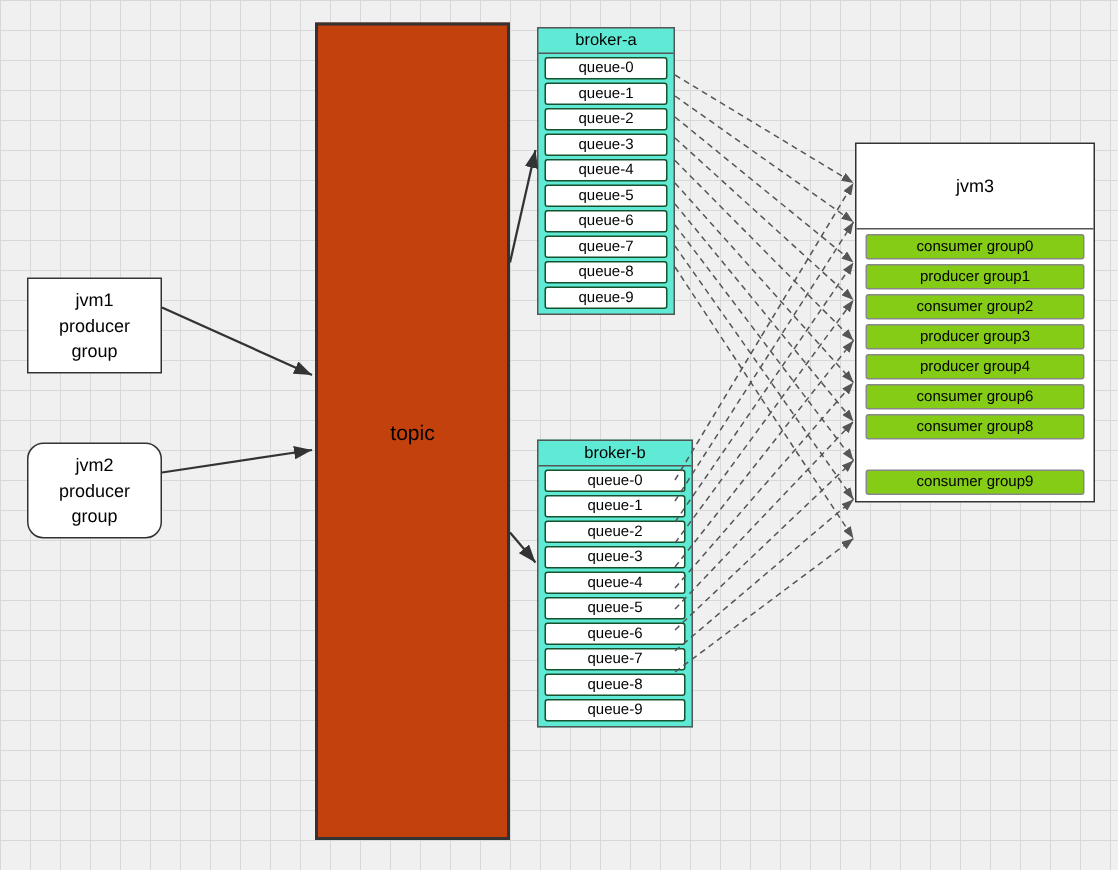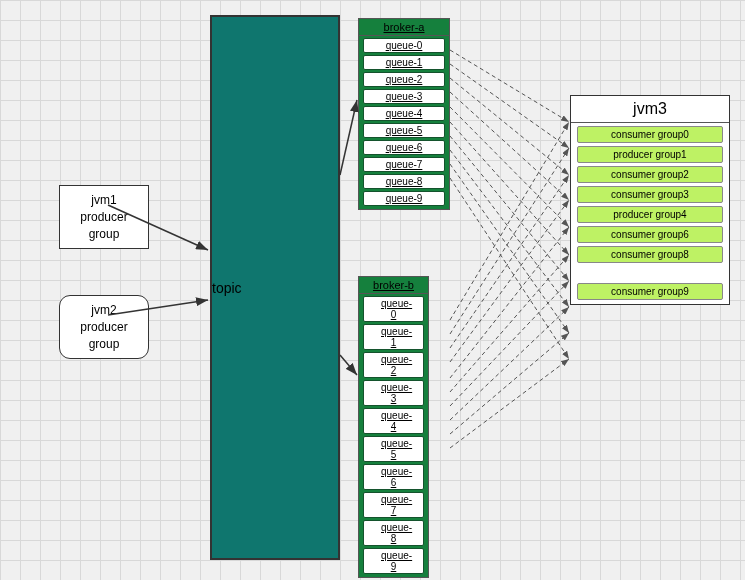--- a/index.html
+++ b/index.html
@@ -19,44 +19,42 @@
 
     
     .producer-box {
       position: absolute;
       border: 1.5px solid #333;
       background: #fff;
       width: 90px;
       padding: 6px 8px;
       text-align: center;
       line-height: 1.4;
-      margin-left: 41px;
     }
 
     
     .topic-box {
       position: absolute;
       border: 2px solid #333;
-      background: #0f766e;
+      background: #c2410c;
       display: flex;
       align-items: center;
-      justify-content: flex-start;
+      justify-content: center;
     }
     .topic-label {
       font-size: 14px;
       font-weight: normal;
     }
 
     
     .broker-section {
       position: absolute;
       border: 1.5px solid #555;
-      background: #15803d;
+      background: #5eead4;
       width: 90px;
-      text-decoration: underline;
     }
     .broker-title {
       text-align: center;
       padding: 2px 0;
       font-size: 11px;
       border-bottom: 1px solid #555;
     }
     .queue-item {
       border: 1px solid #14532d;
       margin: 2px 4px;
@@ -68,31 +66,31 @@
     }
 
     
     .jvm3-box {
       position: absolute;
       border: 1.5px solid #333;
       background: #fff;
     }
     .jvm3-title {
       text-align: center;
-      padding: 4px 0;
-      font-size: 16px;
+      padding: 21px 0;
+      font-size: 12px;
       border-bottom: 1px solid #555;
     }
     .consumer-item {
       border: 1px solid #888;
       margin: 3px 6px;
       padding: 2px 4px;
       text-align: center;
       font-size: 10px;
-      background: #bef264;
+      background: #84cc16;
       border-radius: 2px;
     }
 
     
     .arrows-svg {
       position: absolute;
       top: 0; left: 0;
       width: 745px;
       height: 580px;
       pointer-events: none;
@@ -121,40 +119,40 @@
   <div class="queue-item">queue-2</div>
   <div class="queue-item">queue-3</div>
   <div class="queue-item">queue-4</div>
   <div class="queue-item">queue-5</div>
   <div class="queue-item">queue-6</div>
   <div class="queue-item">queue-7</div>
   <div class="queue-item">queue-8</div>
   <div class="queue-item" style="margin-bottom:3px;">queue-9</div>
 </div>
 
-<div class="broker-section" style="top:276px;left:358px;width:71px;">
+<div class="broker-section" style="top:293px;left:358px;width:104px;">
   <div class="broker-title">broker-b</div>
   <div class="queue-item">queue-0</div>
   <div class="queue-item">queue-1</div>
   <div class="queue-item">queue-2</div>
   <div class="queue-item">queue-3</div>
   <div class="queue-item">queue-4</div>
   <div class="queue-item">queue-5</div>
   <div class="queue-item">queue-6</div>
   <div class="queue-item">queue-7</div>
   <div class="queue-item">queue-8</div>
   <div class="queue-item" style="margin-bottom:3px;">queue-9</div>
 </div>
 
 <div class="jvm3-box" style="top:95px;left:570px;width:160px;">
   <div class="jvm3-title">jvm3</div>
   <div class="consumer-item">consumer group0</div>
   <div class="consumer-item">producer group1</div>
   <div class="consumer-item">consumer group2</div>
-  <div class="consumer-item">consumer group3</div>
+  <div class="consumer-item">producer group3</div>
   <div class="consumer-item">producer group4</div>
   <div class="consumer-item">consumer group6</div>
   <div class="consumer-item">consumer group8</div>
   <div class="consumer-item" style="margin-bottom:4px;margin-top:20px;">consumer group9</div>
 </div>
 
 <svg class="arrows-svg">
   <defs>
     <marker id="arrowhead-solid" markerWidth="8" markerHeight="6" refX="8" refY="3" orient="auto">
       <polygon points="0 0, 8 3, 0 6" fill="#333"></polygon>

